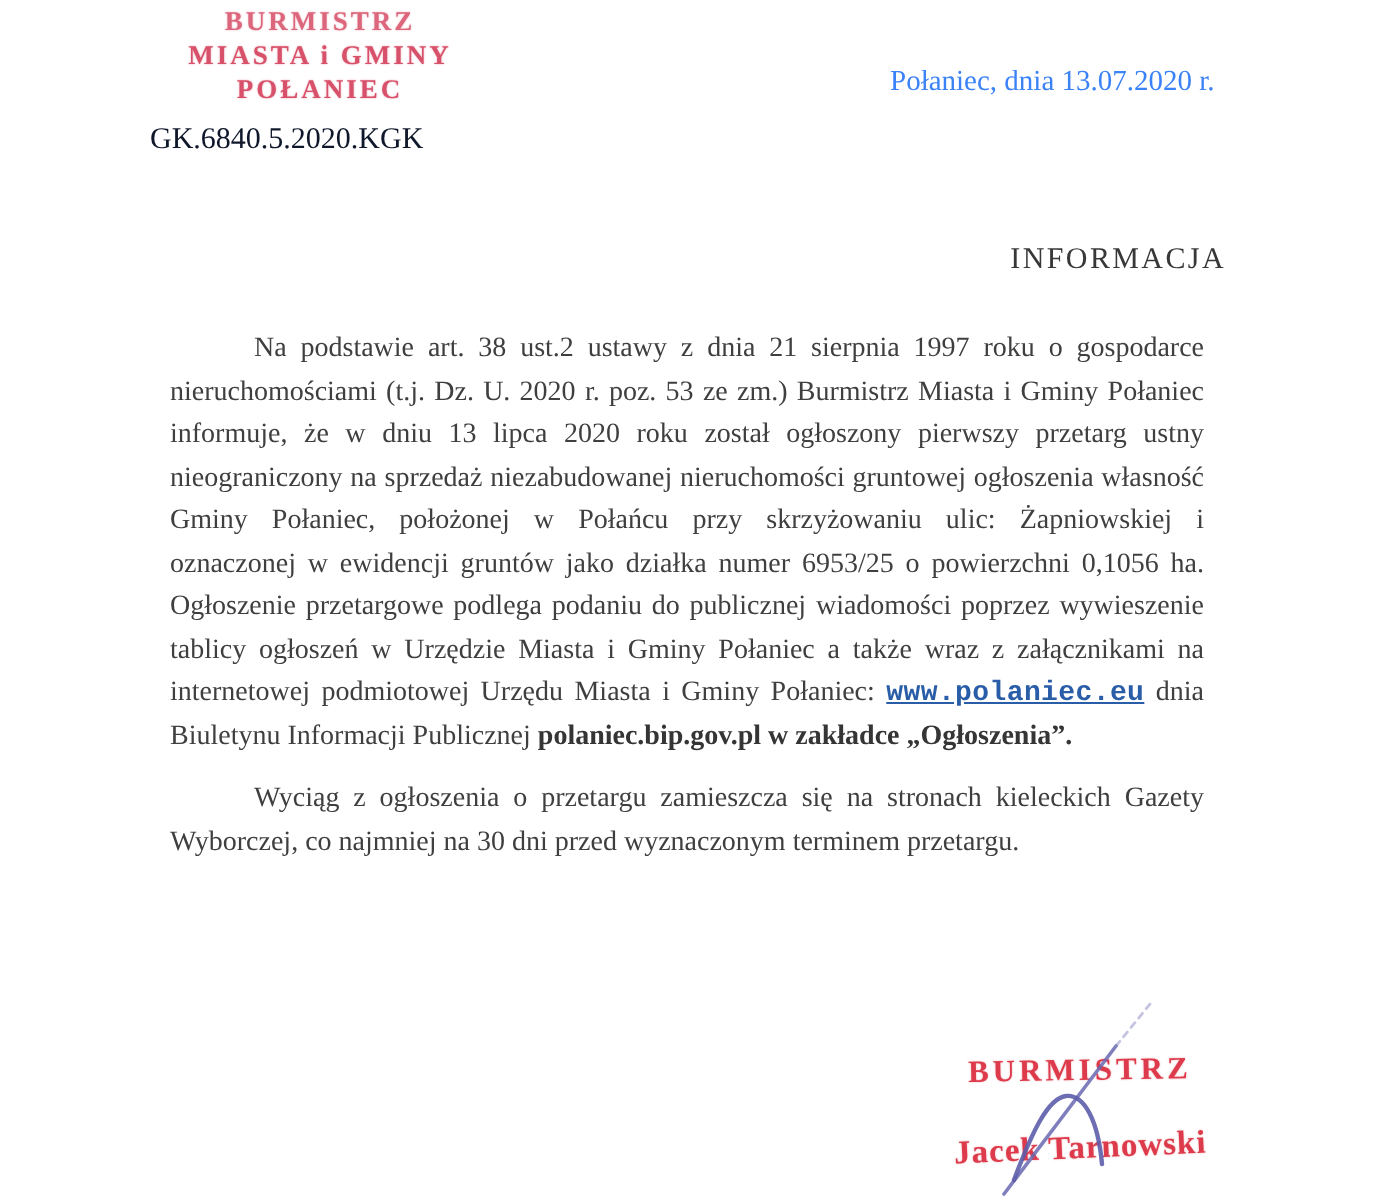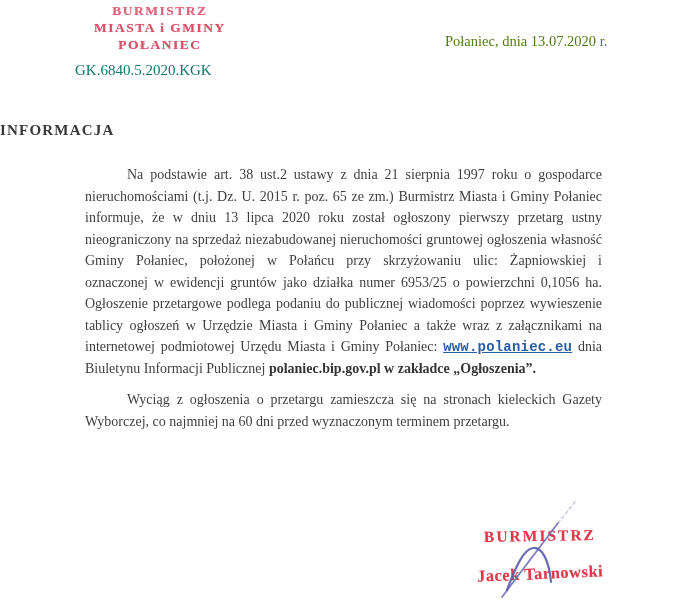--- a/index.html
+++ b/index.html
@@ -17,26 +17,26 @@
     position:absolute;left:85px;top:2px;width:150px;
     text-align:center;
     color:#d8516a;
     font-weight:bold;
     font-size:13.5px;line-height:17px;
     letter-spacing:1.5px;
     text-shadow:0 0 1px rgba(216,81,106,.55);
   }
   .office-stamp .faded{opacity:.88;}
   
-  .doc-date{position:absolute;left:445px;top:33px;font-size:14.5px;color:#4d7c0f;}
-  .doc-ref{position:absolute;left:75px;top:62px;font-size:15px;color:#0f766e;}
+  .doc-date{position:absolute;left:445px;top:33px;font-size:14.5px;color:#3b82f6;}
+  .doc-ref{position:absolute;left:75px;top:62px;font-size:15px;color:#0f172a;}
   
   .doc-title{
     position:absolute;left:0;top:122px;width:613px;
-    text-align:left;font-weight:bold;font-size:15px;
+    text-align:right;font-weight:normal;font-size:15px;
     letter-spacing:1.2px;color:#383838;
   }
   
   .text-column{position:absolute;left:75px;top:154px;width:537px;font-size:14px;}
   .para{margin:10px;}
   .para2{margin-top:7px;}
   .line{
     text-align:justify;
     text-align-last:justify;
     height:21.5px;line-height:21.5px;
@@ -78,33 +78,33 @@
 
   <div class="doc-date">Połaniec, dnia 13.07.2020 r.</div>
 
   <div class="doc-ref">GK.6840.5.2020.KGK</div>
 
   <div class="doc-title">INFORMACJA</div>
 
   <div class="text-column">
     <div class="para">
       <div class="line indent">Na podstawie art. 38 ust.2 ustawy z dnia 21 sierpnia 1997 roku o gospodarce</div>
-      <div class="line">nieruchomościami (t.j. Dz. U. 2015 r. poz. 65 ze zm.) Burmistrz Miasta i Gminy Połaniec</div>
+      <div class="line">nieruchomościami (t.j. Dz. U. 2020 r. poz. 53 ze zm.) Burmistrz Miasta i Gminy Połaniec</div>
       <div class="line">informuje, że w dniu 13 lipca 2020 roku został ogłoszony pierwszy przetarg ustny</div>
       <div class="line">nieograniczony na sprzedaż niezabudowanej nieruchomości gruntowej ogłoszenia własność</div>
       <div class="line">Gminy Połaniec, położonej w Połańcu przy skrzyżowaniu ulic: Żapniowskiej i Działkowców,</div>
       <div class="line">oznaczonej w ewidencji gruntów jako działka numer 6953/25 o powierzchni 0,1056 ha.</div>
       <div class="line">Ogłoszenie przetargowe podlega podaniu do publicznej wiadomości poprzez wywieszenie na</div>
       <div class="line">tablicy ogłoszeń w Urzędzie Miasta i Gminy Połaniec a także wraz z załącznikami na stronie</div>
       <div class="line"><span>internetowej podmiotowej Urzędu Miasta i Gminy Połaniec:</span> <span class="weblink">www.polaniec.eu</span> <span>dnia</span></div>
       <div class="line last"><span>Biuletynu Informacji Publicznej</span> <span class="bold-seg">polaniec.bip.gov.pl w zakładce „Ogłoszenia”.</span></div>
     </div>
     <div class="para para2">
       <div class="line indent">Wyciąg z ogłoszenia o przetargu zamieszcza się na stronach kieleckich Gazety</div>
-      <div class="line last">Wyborczej, co najmniej na 60 dni przed wyznaczonym terminem przetargu.</div>
+      <div class="line last">Wyborczej, co najmniej na 30 dni przed wyznaczonym terminem przetargu.</div>
     </div>
   </div>
 
   <div class="sig-role">BURMISTRZ</div>
   <div class="sig-name">Jacek Tarnowski</div>
 
   <svg class="ink-overlay" width="687" height="600" viewBox="0 0 687 600">
     <path d="M 502 597 L 558 523" fill="none" stroke="#6868b2" stroke-width="1.8" stroke-linecap="round" opacity="0.85"></path>
     <path d="M 558 523 L 575 502" fill="none" stroke="#8a8ac4" stroke-width="1.4" stroke-linecap="round" stroke-dasharray="3 3" opacity="0.5"></path>
     <path d="M 507 590 C 516 566 524 549 533 548 C 542 547 549 560 551 582" fill="none" stroke="#5d5dab" stroke-width="2.2" stroke-linecap="round" opacity="0.9"></path>

